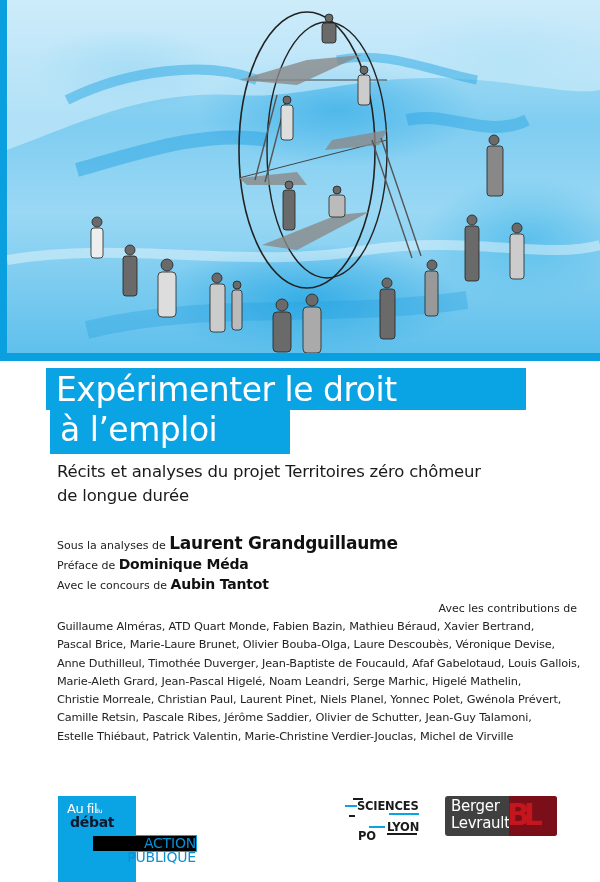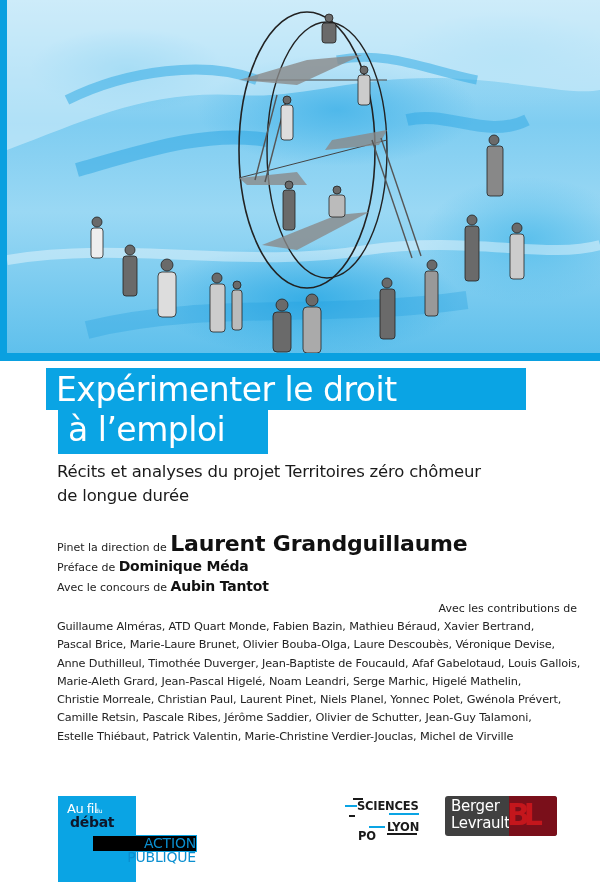--- a/index.html
+++ b/index.html
@@ -26,31 +26,31 @@
 
   
   .title-block { position: absolute; left: 46px; top: 368px; }
   .title-line {
     display: inline-block; background: #0aa4e4; color: #ffffff;
     font-family: "DejaVu Sans", sans-serif; font-weight: normal;
     font-size: 33px; line-height: 40px; letter-spacing: -0.5px;
     padding: 0 12px 0 10px;
   }
   .title-line.l1 { position: absolute; left: 0; top: 0; width: 480px; height: 42px; padding-top: 2px; }
-  .title-line.l2 { position: absolute; left: 12px; top: 42px; width: 210px; height: 44px; padding-top: 0; }
+  .title-line.l2 { position: absolute; left: 4px; top: 42px; width: 240px; height: 44px; padding-top: 0; }
 
   .subtitle {
     position: absolute; left: 57px; top: 460px; width: 520px;
     font-size: 16.5px; line-height: 24px; color: #1a1a1a; letter-spacing: -0.2px;
   }
 
   .credits { position: absolute; left: 57px; top: 534px; }
   .credit-row { font-size: 11px; line-height: 19px; color: #222; white-space: nowrap; }
   .credit-row .name { font-size: 14px; font-weight: bold; color: #111; letter-spacing: -0.2px; }
-  .credit-row.first .name { font-size: 22px; text-align: center; }
+  .credit-row.first .name { font-size: 17px; text-align: center; }
 
   .contrib { position: absolute; left: 57px; top: 600px; width: 520px; }
   .contrib-label { font-size: 11px; line-height: 18px; color: #222; text-align: right; }
   .contrib-list { font-size: 11.3px; line-height: 18.3px; color: #222; letter-spacing: -0.15px; }
   .contrib-list div { white-space: nowrap; }
 
   
   .collection {
     position: absolute; left: 58px; top: 796px; width: 78px; height: 86px;
     background: #0aa4e4;
@@ -167,21 +167,21 @@
   <div class="title-line l2">à l’emploi</div>
 </div>
 
 <div class="subtitle">
   <div>Récits et analyses du projet Territoires zéro chômeur</div>
   <div>de longue durée</div>
 </div>
 
 <div class="credits">
   <div class="credit-row first">
-    <span>Pinet la direction de</span>
+    <span>Sous la analyses de</span>
     <span class="name">Laurent Grandguillaume</span>
   </div>
   <div class="credit-row">
     <span>Préface de</span>
     <span class="name">Dominique Méda</span>
   </div>
   <div class="credit-row">
     <span>Avec le concours de</span>
     <span class="name">Aubin Tantot</span>
   </div>

